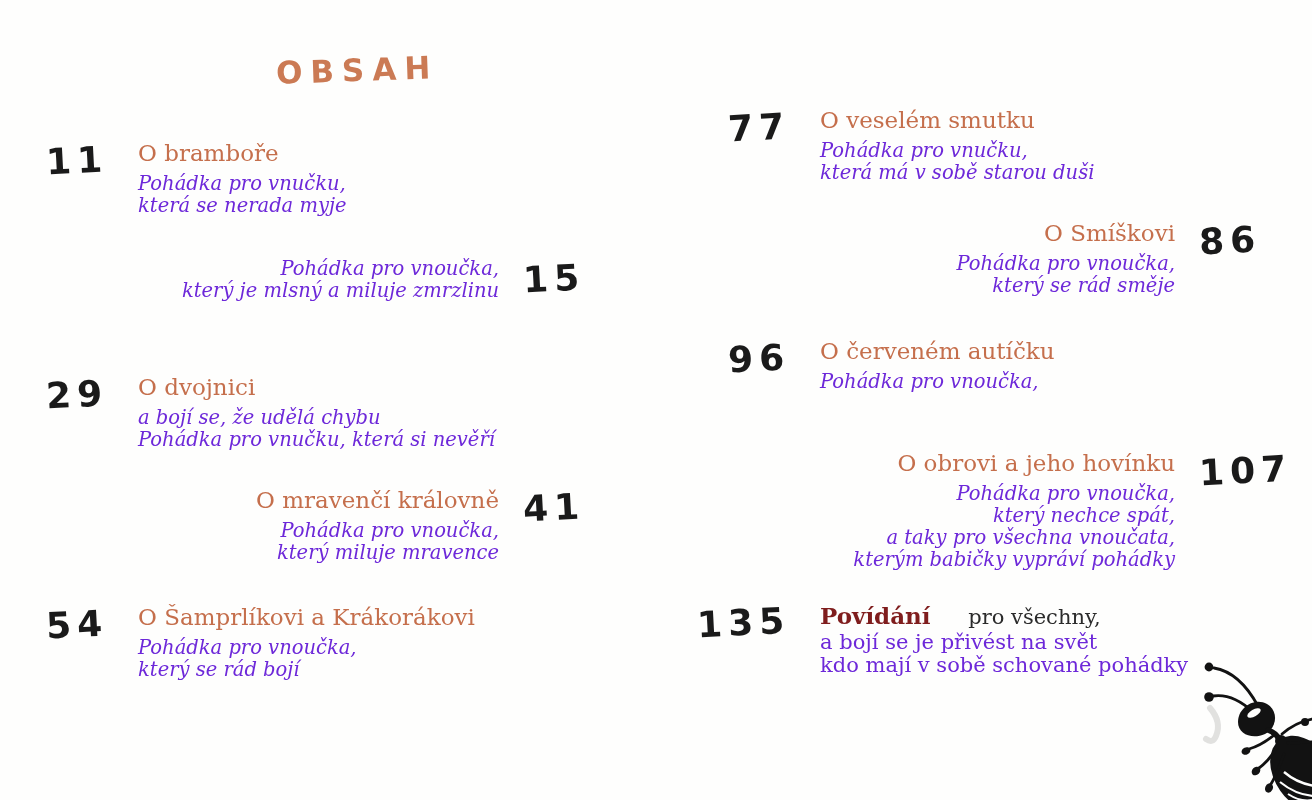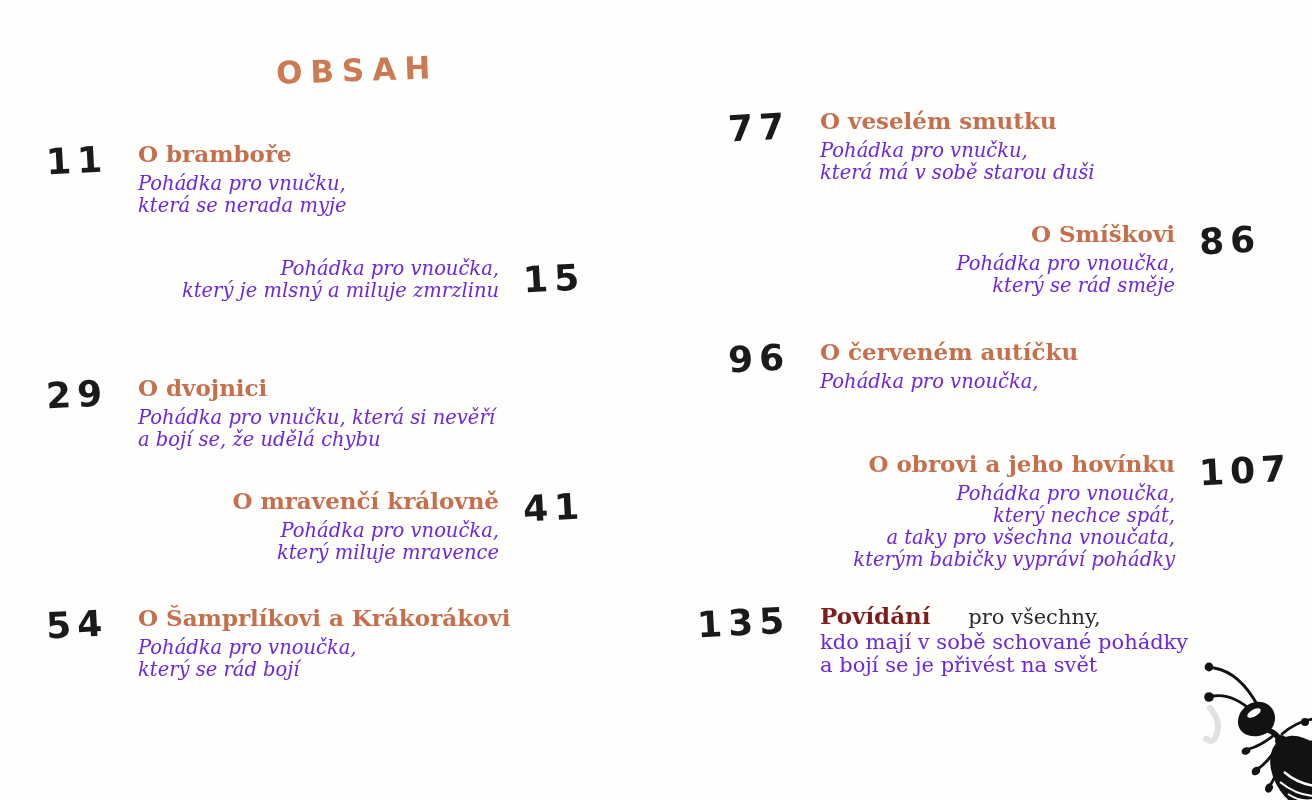--- a/index.html
+++ b/index.html
@@ -23,21 +23,21 @@
   .entry{position:absolute;}
   .entry .num{
     position:absolute;top:0;white-space:nowrap;
     font-family:"DejaVu Sans", sans-serif;font-weight:bold;
     font-size:36px;line-height:1.15;letter-spacing:6px;color:#1a1a1a;
     transform:rotate(-3deg);
   }
   .entry.num-left .num{right:100%;margin-right:30px;}
   .entry.num-right .num{left:100%;margin-left:24px;}
   .entry .title{
-    font-weight:bold;font-size:23px;line-height:1.2;color:#c56f4c;
+    font-weight:normal;font-size:23px;line-height:1.2;color:#c56f4c;
     margin:0 0 5px 0;white-space:nowrap;
   }
   .entry .sub{
     font-style:italic;font-size:19.5px;line-height:22px;color:#6d28d9;
     white-space:nowrap;
   }
   .entry.align-right{text-align:right;}
   .entry .sub.upright{font-style:normal;font-size:21px;line-height:23px;}
   .title-line{white-space:nowrap;margin:0 0 2px 0;}
   .title-line .title-word{font-weight:bold;font-size:23px;color:#7f1d1d;}
@@ -62,22 +62,22 @@
 
   <div class="entry num-right align-right" style="right:813px;top:258px">
     <div class="num">15</div>
     <div class="sub">Pohádka pro vnoučka,</div>
     <div class="sub">který je mlsný a miluje zmrzlinu</div>
   </div>
 
   <div class="entry num-left" style="left:138px;top:374px">
     <div class="num">29</div>
     <div class="title">O dvojnici</div>
+    <div class="sub">a bojí se, že udělá chybu</div>
     <div class="sub">Pohádka pro vnučku, která si nevěří</div>
-    <div class="sub">a bojí se, že udělá chybu</div>
   </div>
 
   <div class="entry num-right align-right" style="right:813px;top:487px">
     <div class="num">41</div>
     <div class="title">O mravenčí královně</div>
     <div class="sub">Pohádka pro vnoučka,</div>
     <div class="sub">který miluje mravence</div>
   </div>
 
   <div class="entry num-left" style="left:138px;top:604px">
@@ -114,22 +114,22 @@
     <div class="sub">který nechce spát,</div>
     <div class="sub">a taky pro všechna vnoučata,</div>
     <div class="sub">kterým babičky vypráví pohádky</div>
   </div>
 
   <div class="entry num-left" style="left:820px;top:602px">
     <div class="num">135</div>
     <div class="title-line">
       <span class="title-word">Povídání</span><span class="title-rest"> pro všechny,</span>
     </div>
+    <div class="sub upright">a bojí se je přivést na svět</div>
     <div class="sub upright">kdo mají v sobě schované pohádky</div>
-    <div class="sub upright">a bojí se je přivést na svět</div>
   </div>
 
   <svg class="ant" viewBox="0 0 132 152" aria-hidden="true">
 
     <path d="M30,60 q12,14 6,28 q-3,8 -10,3" fill="none" stroke="#c8c8c6" stroke-width="6" opacity="0.55" stroke-linecap="round"></path>
 
     <path d="M78,58 C66,36 52,23 34,20" fill="none" stroke="#121212" stroke-width="2.8" stroke-linecap="round"></path>
     <circle cx="29" cy="19" r="4.4" fill="#121212"></circle>
     <path d="M73,64 C59,51 46,46 33,48" fill="none" stroke="#121212" stroke-width="2.8" stroke-linecap="round"></path>
     <circle cx="29" cy="49" r="4.8" fill="#121212"></circle>

